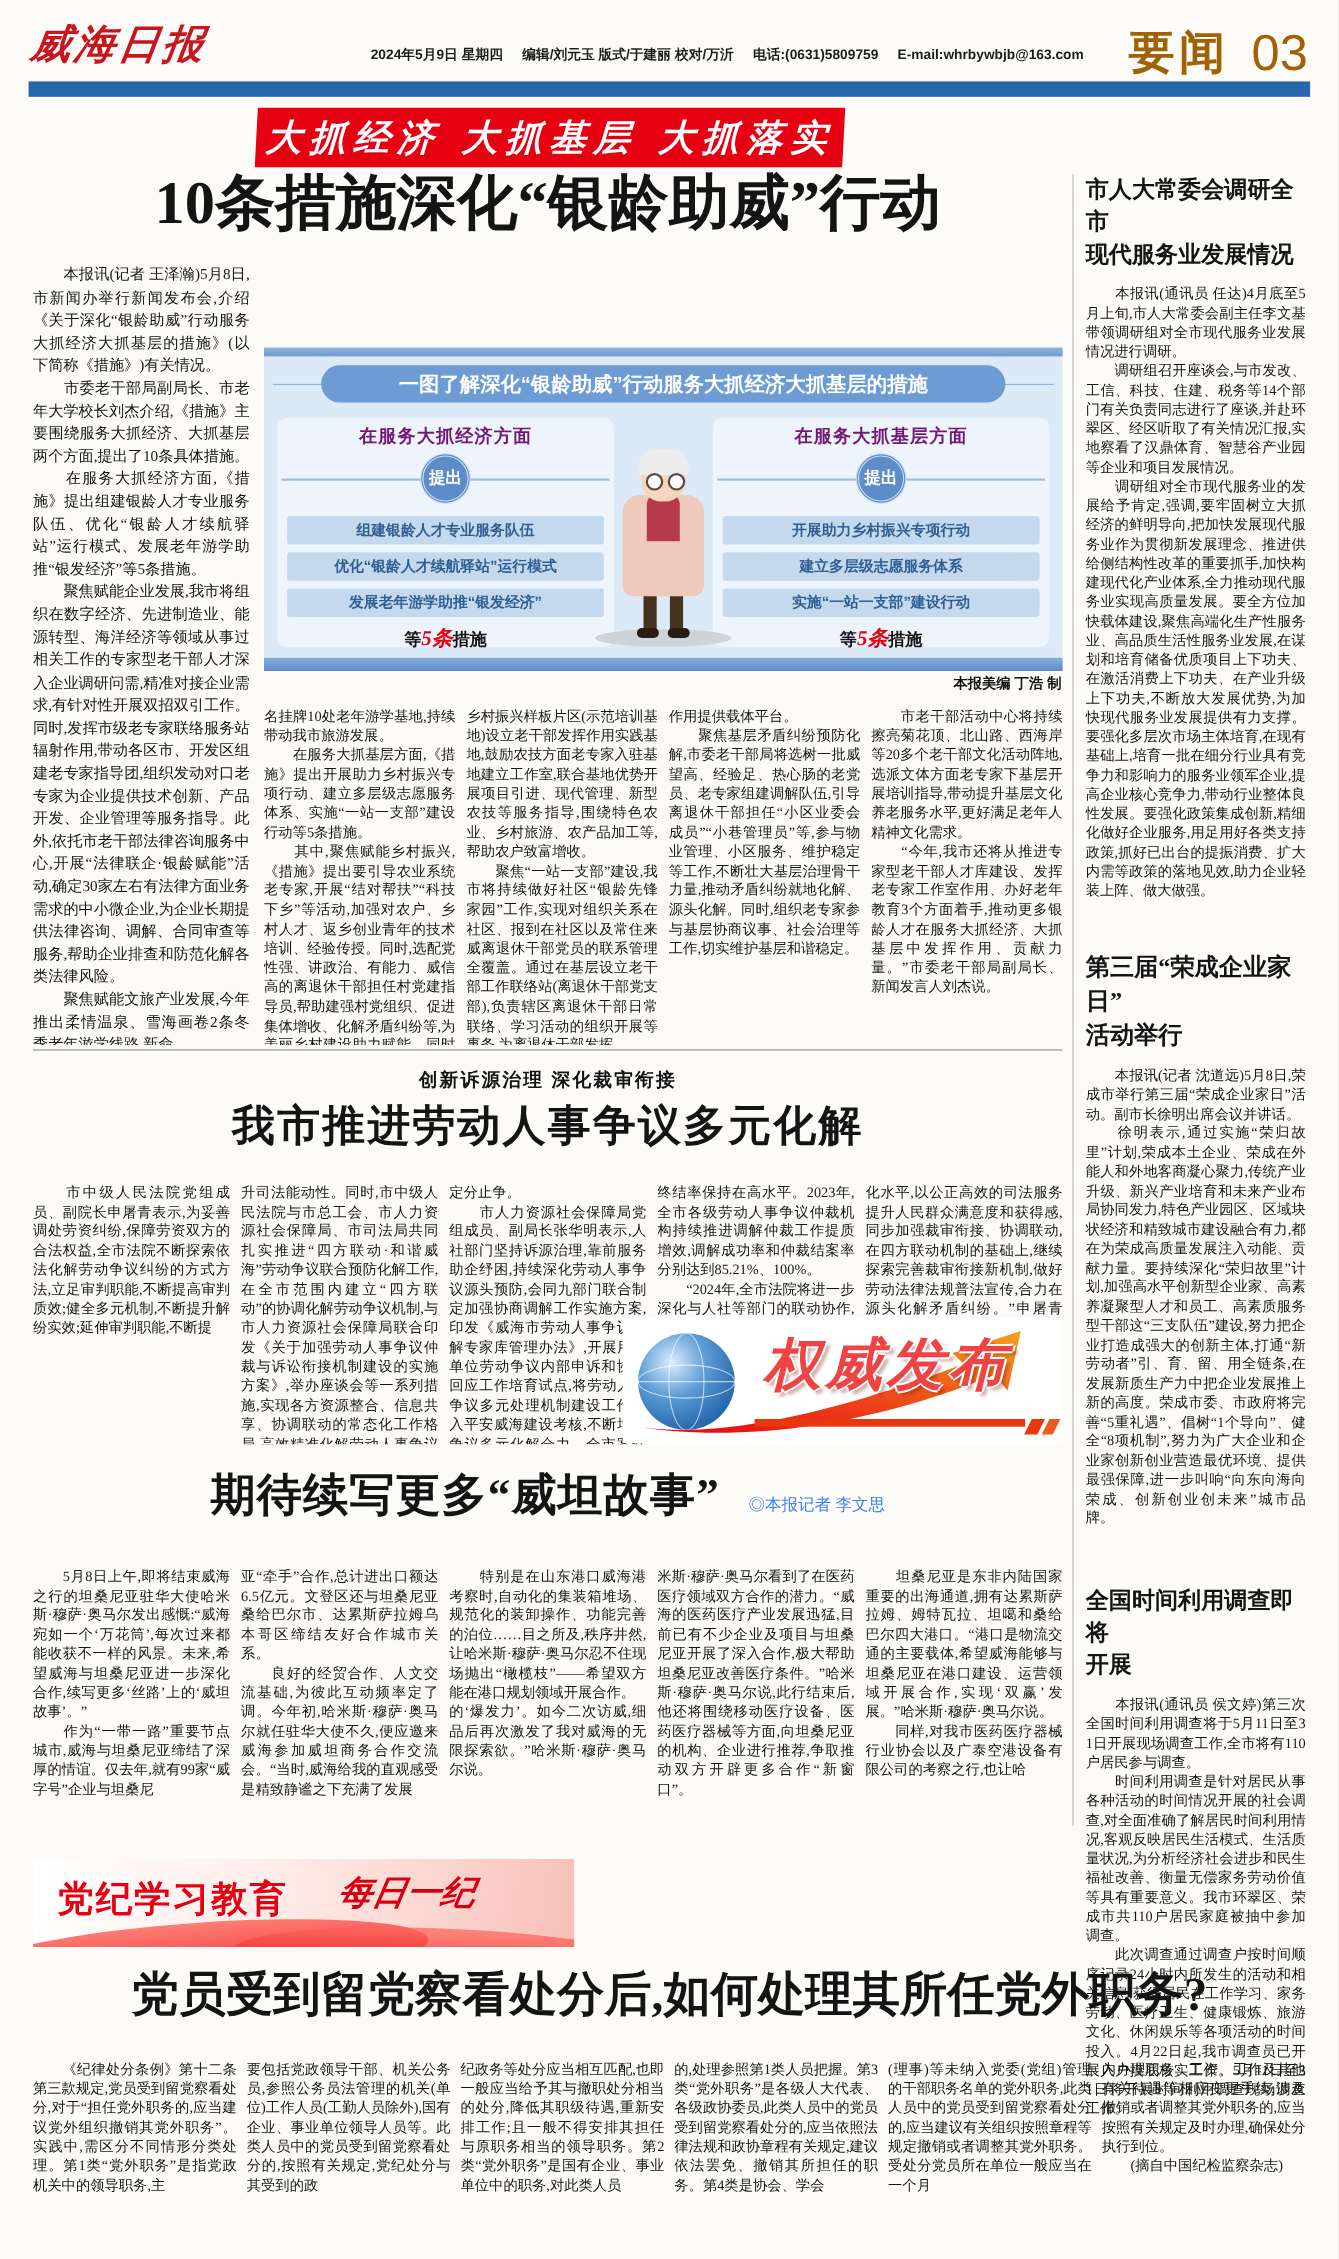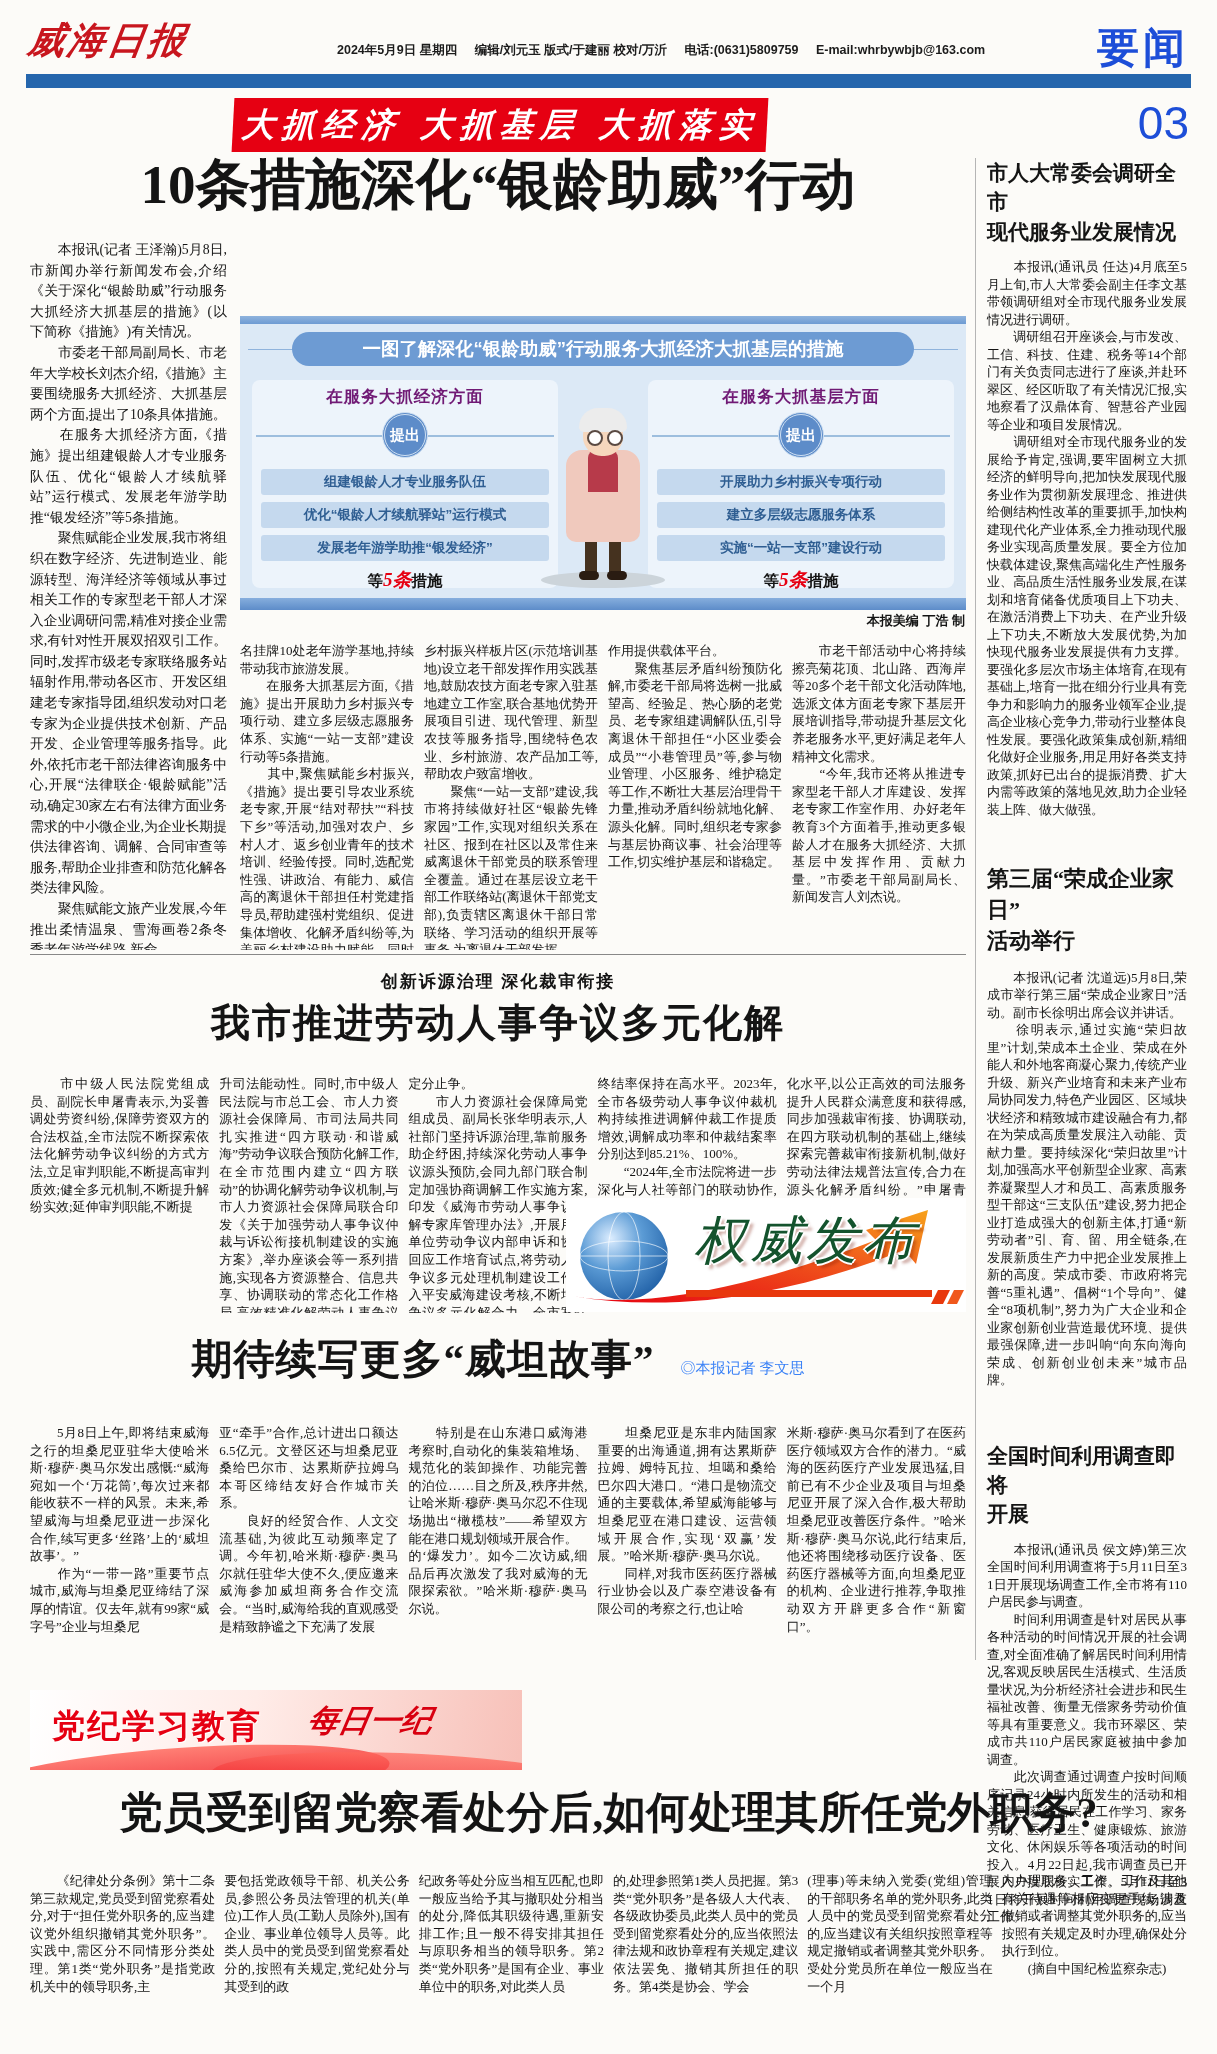--- a/index.html
+++ b/index.html
@@ -5,22 +5,22 @@
   html,body{margin:0;padding:0;background:#e8e8e8;}
   #page{position:relative;width:1217px;height:2054px;background:#fcfbf8;margin:0 auto;
         font-family:"Liberation Serif","DejaVu Serif",serif;color:#141414;overflow:hidden;}
   
   .masthead{position:absolute;left:28px;top:16px;font-size:37px;font-weight:bold;color:#c8161e;
             font-style:italic;transform:skewX(-8deg);letter-spacing:3px;
             font-family:"DejaVu Serif",serif;}
   .hmeta{position:absolute;left:330px;top:42px;width:650px;text-align:center;font-size:12.5px;
          font-family:"Liberation Sans","DejaVu Sans",sans-serif;color:#1c1c1c;white-space:nowrap;font-weight:bold;}
   .hmeta span{margin:0 7px;}
-  .secbox{position:absolute;right:28px;top:20px;display:flex;align-items:flex-end;gap:20px;
-          font-family:"Liberation Sans","DejaVu Sans",sans-serif;color:#1d4ed8;flex-direction:column;}
+  .secbox{position:absolute;right:28px;top:20px;display:flex;align-items:center;gap:20px;
+          font-family:"Liberation Sans","DejaVu Sans",sans-serif;color:#a16207;}
   .secbox .sec{font-size:42px;font-weight:900;letter-spacing:4px;}
   .secbox .pno{font-size:46px;font-weight:500;}
   .bluebar2{position:absolute;left:26px;top:74px;width:1165px;height:14px;background:#2566ad;z-index:0;}
   
   .slogan{position:absolute;left:233px;top:98px;width:534px;height:54px;background:#e60012;
           color:#fff;text-align:center;line-height:54px;font-size:33px;font-weight:900;
           font-style:italic;letter-spacing:7px;font-family:"DejaVu Serif",serif;transform:skewX(-3deg);}
   
   .lead-hl{position:absolute;left:30px;top:148px;width:936px;margin:0;text-align:center;
            font-size:55px;font-weight:900;letter-spacing:0px;font-family:"Liberation Serif",serif;}
@@ -74,22 +74,22 @@
   .vdivider{position:absolute;left:975px;top:158px;width:1px;height:1502px;background:#b5b5b5;}
   
   .kicker{position:absolute;left:30px;top:970px;width:936px;margin:0;text-align:center;font-size:17px;
           font-weight:bold;font-family:"Liberation Sans","DejaVu Sans",sans-serif;letter-spacing:2px;}
   .mid-hl{position:absolute;left:30px;top:996px;width:936px;margin:0;text-align:center;font-size:39px;
           font-weight:900;letter-spacing:2px;}
   .midcols{position:absolute;left:30px;top:1075px;width:936px;height:238px;display:flex;gap:10px;overflow:hidden;}
   .midcols .col{flex:1;overflow:hidden;}
   
   .pwfb{position:absolute;left:566px;top:1198px;width:400px;height:114px;background:#fff;overflow:hidden;}
-  .pwfb-text{position:absolute;left:128px;top:8px;font-size:52px;font-weight:400;font-style:italic;
-             letter-spacing:4px;font-family:"Liberation Sans","DejaVu Sans",sans-serif;color:#14532d;
+  .pwfb-text{position:absolute;left:128px;top:8px;font-size:52px;font-weight:700;font-style:italic;
+             letter-spacing:4px;font-family:"Liberation Sans","DejaVu Sans",sans-serif;color:#ef4444;
              text-shadow:2px 0 #fff,-2px 0 #fff,0 2px #fff,0 -2px #fff,4px 4px 3px rgba(120,20,0,.35);}
   
   .wt-hlrow{position:absolute;left:30px;top:1332px;width:936px;display:flex;justify-content:center;
             align-items:baseline;gap:26px;}
   .wt-hl{margin:0;font-size:41px;font-weight:900;letter-spacing:1px;}
   .wt-byline{font-size:15px;font-family:"Liberation Sans",sans-serif;color:#3b82f6;}
   .wtcols{position:absolute;left:30px;top:1424px;width:936px;height:256px;display:flex;gap:10px;overflow:hidden;}
   .wtcols .col{flex:1;overflow:hidden;}
   
   .sidebar{position:absolute;left:987px;top:158px;width:200px;}
@@ -278,25 +278,25 @@
       </div>
     <div class="col">
         <p>亚“牵手”合作,总计进出口额达6.5亿元。文登区还与坦桑尼亚桑给巴尔市、达累斯萨拉姆乌本哥区缔结友好合作城市关系。</p>
         <p>　　良好的经贸合作、人文交流基础,为彼此互动频率定了调。今年初,哈米斯·穆萨·奥马尔就任驻华大使不久,便应邀来威海参加威坦商务合作交流会。“当时,威海给我的直观感受是精致静谧之下充满了发展</p>
       </div>
     <div class="col">
         <p>　　特别是在山东港口威海港考察时,自动化的集装箱堆场、规范化的装卸操作、功能完善的泊位……目之所及,秩序井然,让哈米斯·穆萨·奥马尔忍不住现场抛出“橄榄枝”——希望双方能在港口规划领域开展合作。</p>
         <p>的‘爆发力’。如今二次访威,细品后再次激发了我对威海的无限探索欲。”哈米斯·穆萨·奥马尔说。</p>
       </div>
     <div class="col">
+        <p>米斯·穆萨·奥马尔看到了在医药医疗领域双方合作的潜力。“威海的医药医疗产业发展迅猛,目前已有不少企业及项目与坦桑尼亚开展了深入合作,极大帮助坦桑尼亚改善医疗条件。”哈米斯·穆萨·奥马尔说,此行结束后,他还将围绕移动医疗设备、医药医疗器械等方面,向坦桑尼亚的机构、企业进行推荐,争取推动双方开辟更多合作“新窗口”。</p>
+      </div>
+    <div class="col">
         <p>　　坦桑尼亚是东非内陆国家重要的出海通道,拥有达累斯萨拉姆、姆特瓦拉、坦噶和桑给巴尔四大港口。“港口是物流交通的主要载体,希望威海能够与坦桑尼亚在港口建设、运营领域开展合作,实现‘双赢’发展。”哈米斯·穆萨·奥马尔说。</p>
         <p>　　同样,对我市医药医疗器械行业协会以及广泰空港设备有限公司的考察之行,也让哈</p>
-      </div>
-    <div class="col">
-        <p>米斯·穆萨·奥马尔看到了在医药医疗领域双方合作的潜力。“威海的医药医疗产业发展迅猛,目前已有不少企业及项目与坦桑尼亚开展了深入合作,极大帮助坦桑尼亚改善医疗条件。”哈米斯·穆萨·奥马尔说,此行结束后,他还将围绕移动医疗设备、医药医疗器械等方面,向坦桑尼亚的机构、企业进行推荐,争取推动双方开辟更多合作“新窗口”。</p>
       </div>
   </div>
 
   <div class="vdivider"></div>
   <aside class="sidebar">
     <h3 class="sb-title sb-sans">市人大常委会调研全市
 现代服务业发展情况</h3>
     <div class="sb-body body">
         <p>　　本报讯(通讯员 任达)4月底至5月上旬,市人大常委会副主任李文基带领调研组对全市现代服务业发展情况进行调研。</p>
         <p>　　调研组召开座谈会,与市发改、工信、科技、住建、税务等14个部门有关负责同志进行了座谈,并赴环翠区、经区听取了有关情况汇报,实地察看了汉鼎体育、智慧谷产业园等企业和项目发展情况。</p>

